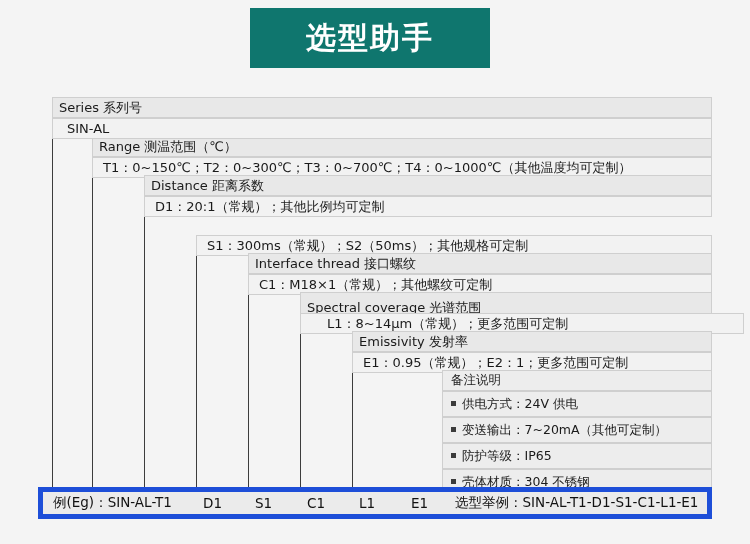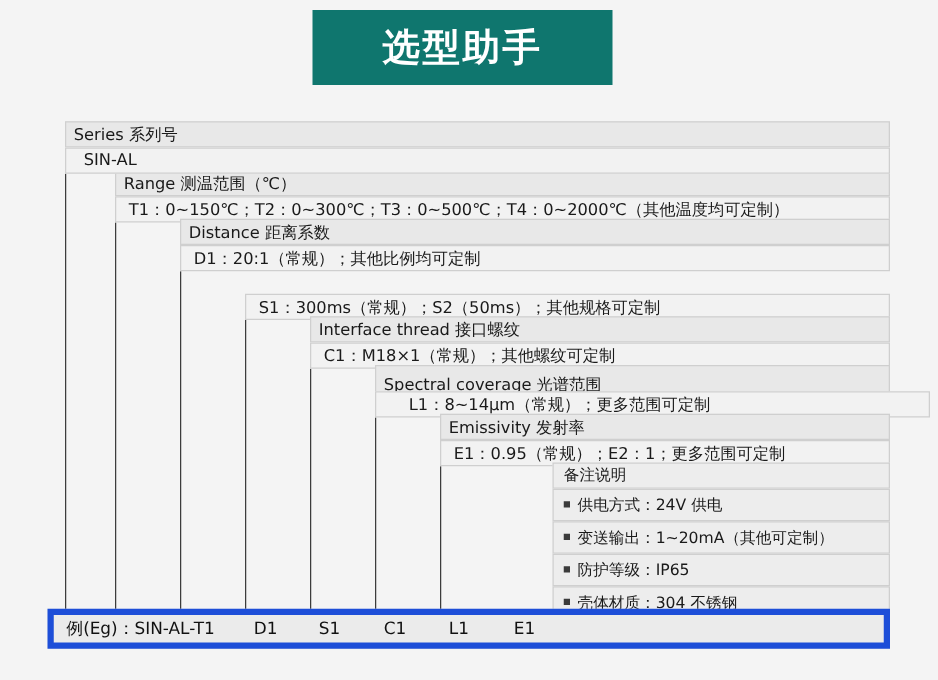--- a/index.html
+++ b/index.html
@@ -101,21 +101,21 @@
   <div class="vline" style="left:106px;top:107px;height:298px;"></div>
   <div class="vline" style="left:158px;top:146px;height:259px;"></div>
   <div class="vline" style="left:210px;top:185px;height:220px;"></div>
   <div class="vline" style="left:262px;top:224px;height:181px;"></div>
   <div class="vline" style="left:314px;top:263px;height:142px;"></div>
 
   <div class="row hdr" style="left:14px;top:0px;width:660px;height:21px;">Series 系列号</div>
   <div class="row hdr" style="left:54px;top:39px;width:620px;height:21px;">Range 测温范围（℃）</div>
 
   <div class="row light" style="left:14px;top:21px;width:660px;height:21px;padding-left:14px;">SIN-AL</div>
-  <div class="row light" style="left:54px;top:60px;width:620px;height:21px;padding-left:10px;">T1：0~150℃；T2：0~300℃；T3：0~500℃；T4：0~2000℃（其他温度均可定制）</div>
+  <div class="row light" style="left:54px;top:60px;width:620px;height:21px;padding-left:10px;">T1：0~150℃；T2：0~300℃；T3：0~700℃；T4：0~1000℃（其他温度均可定制）</div>
 
   <div class="row hdr" style="left:106px;top:78px;width:568px;height:21px;">Distance  距离系数</div>
   <div class="row light" style="left:106px;top:99px;width:568px;height:21px;padding-left:10px;">D1：20:1（常规）；其他比例均可定制</div>
 
   <div class="row light" style="left:158px;top:138px;width:516px;height:21px;padding-left:10px;">S1：300ms（常规）；S2（50ms）；其他规格可定制</div>
 
   <div class="row hdr" style="left:210px;top:156px;width:464px;height:21px;">Interface thread  接口螺纹</div>
   <div class="row light" style="left:210px;top:177px;width:464px;height:21px;padding-left:10px;">C1：M18×1（常规）；其他螺纹可定制</div>
 
   <div class="row hdr" style="left:262px;top:195px;width:412px;height:31px;">Spectral coverage  光谱范围</div>
@@ -126,21 +126,21 @@
 
   <div class="note-row hdr" style="left:404px;top:273px;width:270px;height:21px;">备注说明</div>
 
   <div class="note-row" style="left:404px;top:294px;width:270px;height:26px;">
     <span class="bullet"></span>
     <span>供电方式：24V 供电</span>
   </div>
 
   <div class="note-row" style="left:404px;top:320px;width:270px;height:26px;">
     <span class="bullet"></span>
-    <span>变送输出：1~20mA（其他可定制）</span>
+    <span>变送输出：7~20mA（其他可定制）</span>
   </div>
 
   <div class="note-row" style="left:404px;top:346px;width:270px;height:26px;">
     <span class="bullet"></span>
     <span>防护等级：IP65</span>
   </div>
 
   <div class="note-row" style="left:404px;top:372px;width:270px;height:26px;">
     <span class="bullet"></span>
     <span>壳体材质：304 不锈钢</span>
@@ -148,13 +148,14 @@
 
 </div>
 
 <div id="bottom-bar">
   <span class="cell" style="left:10px;">例(Eg)：SIN-AL-T1</span>
   <span class="cell" style="left:160px;">D1</span>
   <span class="cell" style="left:212px;">S1</span>
   <span class="cell" style="left:264px;">C1</span>
   <span class="cell" style="left:316px;">L1</span>
   <span class="cell" style="left:368px;">E1</span>
+  <span class="cell" style="left:412px;">选型举例：SIN-AL-T1-D1-S1-C1-L1-E1</span>
 </div>
 
 </body></html>

